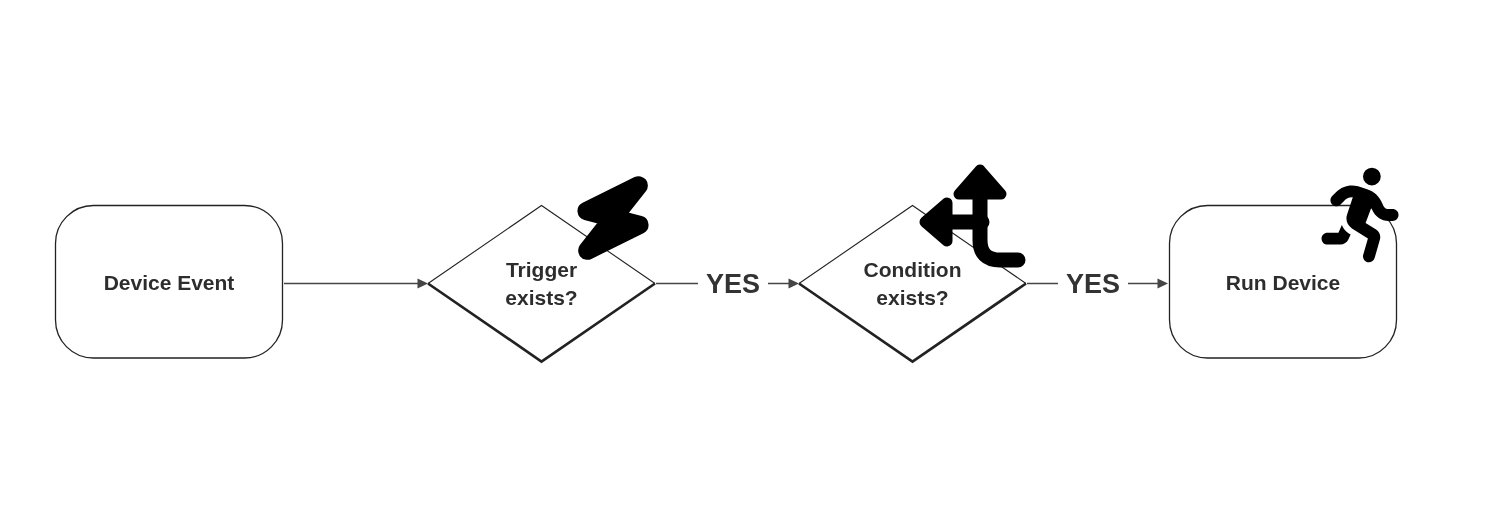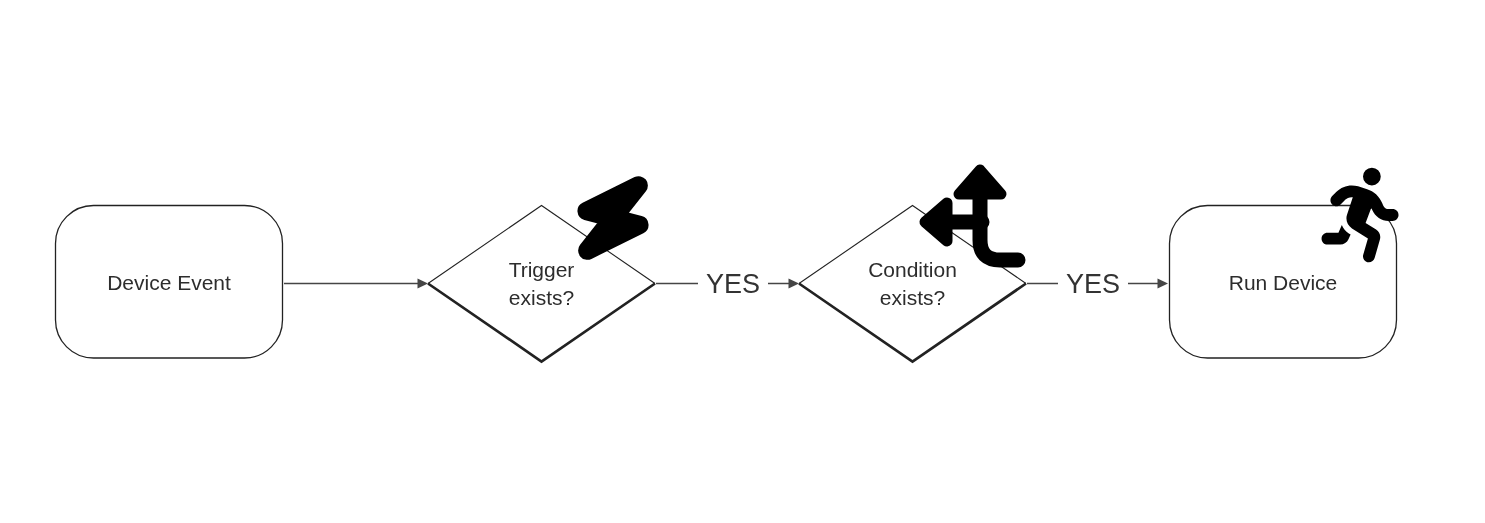--- a/index.html
+++ b/index.html
@@ -3,20 +3,21 @@
 <meta charset="utf-8">
 <style>
   html, body { margin: 0; padding: 0; background: #ffffff; }
   .canvas {
     position: relative;
     width: 1485px;
     height: 523px;
     background: var(--background, #ffffff);
     font-family: "Liberation Sans", sans-serif;
     overflow: hidden;
+    font-weight: bold;
   }
   .canvas > svg { position: absolute; left: 0; top: 0; }
 
   
   .shape {
     fill: var(--node-fill, #ffffff);
     stroke: var(--node-stroke, #222222);
     stroke-width: 1.3;
   }
   .diamond-fill { fill: var(--node-fill, #ffffff); stroke: none; }

